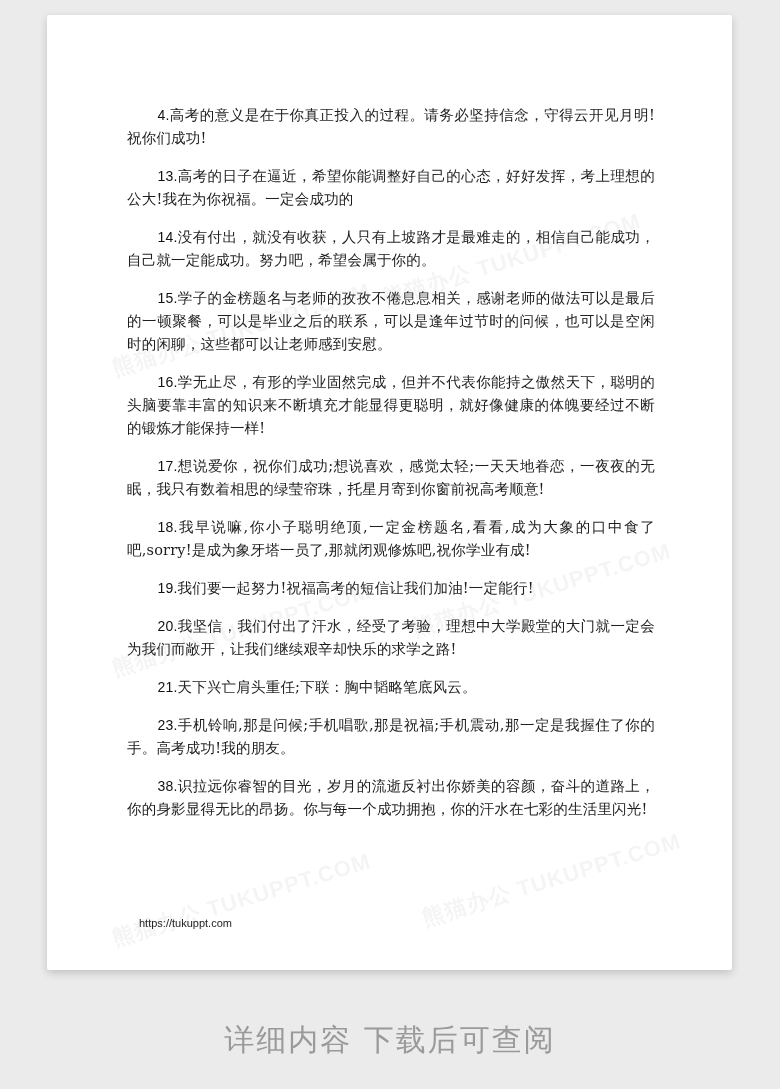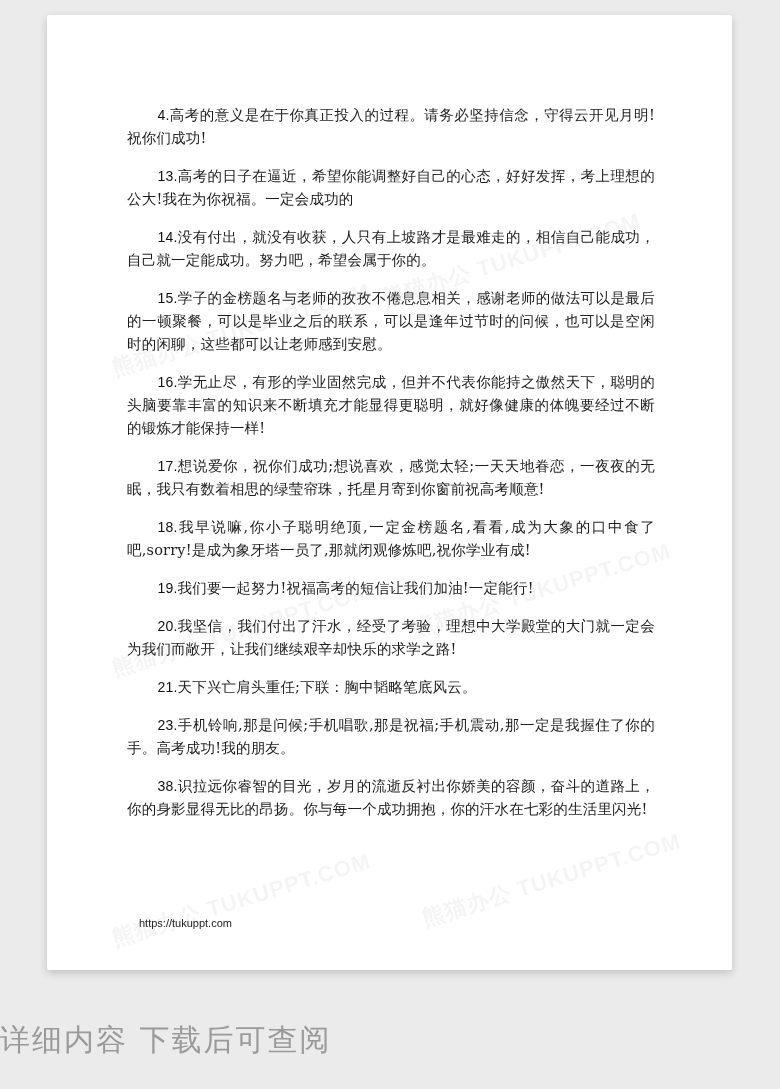--- a/index.html
+++ b/index.html
@@ -62,20 +62,21 @@
       letter-spacing: 1px;
       transform: rotate(-17deg);
       white-space: nowrap;
       pointer-events: none;
     }
     .caption {
       position: absolute;
       left: 0;
       top: 1020px;
       width: 780px;
+      text-align: center;
       font-family: "DejaVu Sans", "Liberation Sans", sans-serif;
       font-size: 30px;
       color: #9a9a9a;
       letter-spacing: 2px;
       font-weight: 300;
     }
   </style>
 </head>
 <body>
 

